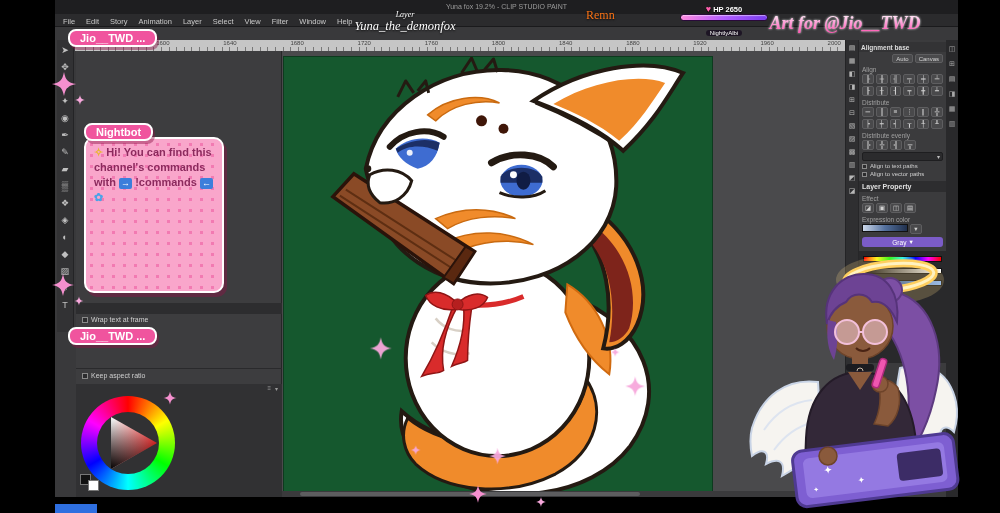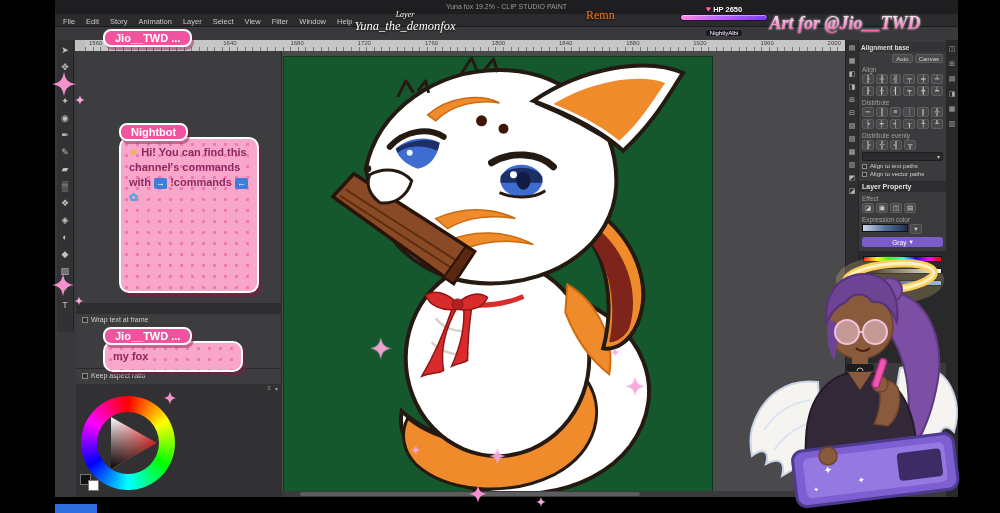--- a/index.html
+++ b/index.html
@@ -103,21 +103,21 @@
   .hp { left:680px; top:4px; width:88px; text-align:center; color:#fff; }
   .hp-top { display:flex; align-items:center; justify-content:center; gap:2px;
             font-size:7.5px; font-weight:bold; text-shadow:0 1px 1px #000; }
   .hp-heart { color:#ff5fae; font-size:9px; }
   .hp-bar { height:7px; border-radius:4px; border:1px solid #2a0a3a;
             background:linear-gradient(90deg,#ff8ae0,#b05cff,#7a3df0);
             box-shadow:inset 0 1px 1px rgba(255,255,255,.5); }
   .hp-name { margin-top:1px; font-size:6px; background:rgba(20,10,30,.75);
              border-radius:3px; padding:0 4px; display:inline-block; }
 
-  .bubble { width:140px;margin-left:35px; }
+  .bubble { width:140px; }
   .chat-head { position:relative; z-index:2; display:inline-block; background:#f0549e;
     border:2.5px solid #fff; border-radius:8px; padding:1px 10px;
     font-size:11px; font-weight:bold; color:#fff;
     box-shadow:2px 3px 0 rgba(140,20,70,.45); }
   .chat-body { position:relative; margin-top:-4px; background-color:#f9a6cb;
     background-image:radial-gradient(#f27ab2 1.6px, transparent 1.9px);
     background-size:11px 11px; border:2.5px solid #fff; border-radius:10px;
     padding:6px 8px; font-size:11px; font-weight:bold; color:#8c2a5e;
     line-height:1.35; box-shadow:3px 4px 0 rgba(140,20,70,.45); }
   .spk { color:#e8b62e; }
@@ -431,21 +431,20 @@
     <span class="spk">✧</span>
     <span>Hi! You can find this channel's commands with</span>
     <span class="emoji-arrow">→</span>
     <span>!commands</span>
     <span class="emoji-arrow">←</span>
     <span class="bfly">✿</span>
   </div>
 </div>
 <div class="abs bubble" style="left:68px; top:326px;">
   <div class="chat-head">Jio__TWD ...</div>
-  <div class="chat-body">my fox</div>
 </div>
 
 <svg class="abs" style="left:46px; top:66px;" width="44" height="46">
   <use href="#star4" transform="translate(18,18) scale(1.1)" fill="#f590cf"></use>
   <use href="#star4" transform="translate(34,34) scale(0.45)" fill="#f7a8dc"></use>
 </svg>
 <svg class="abs" style="left:46px; top:268px;" width="44" height="46">
   <use href="#star4" transform="translate(17,17)" fill="#f590cf"></use>
   <use href="#star4" transform="translate(33,33) scale(0.4)" fill="#f7a8dc"></use>
 </svg>

